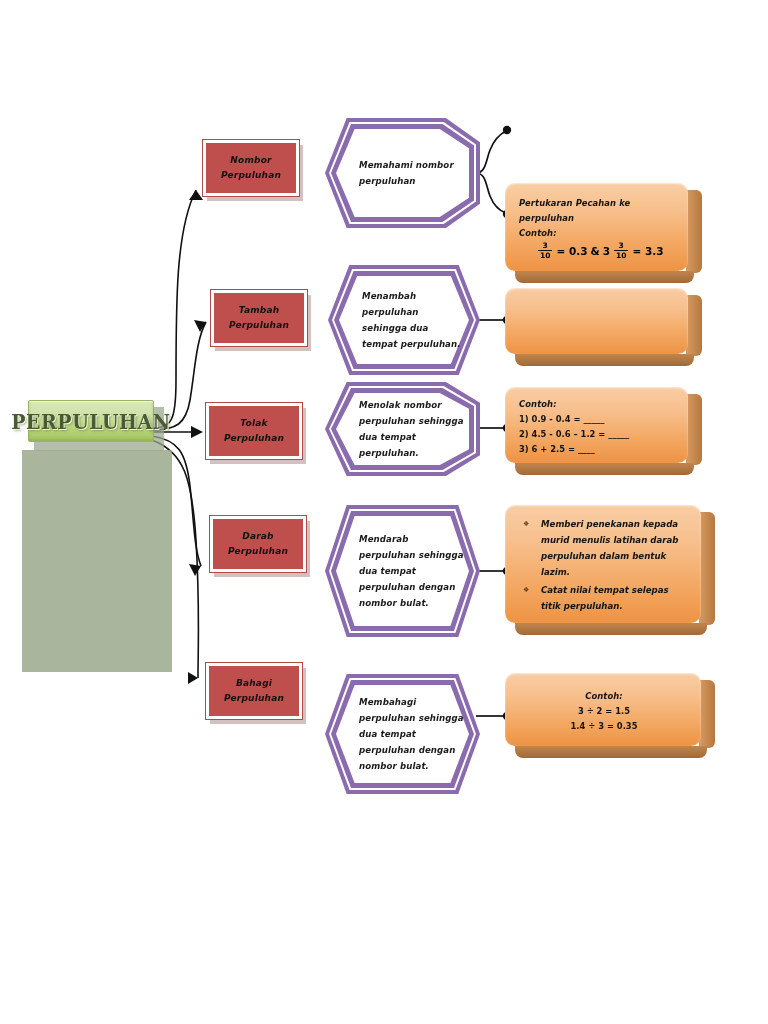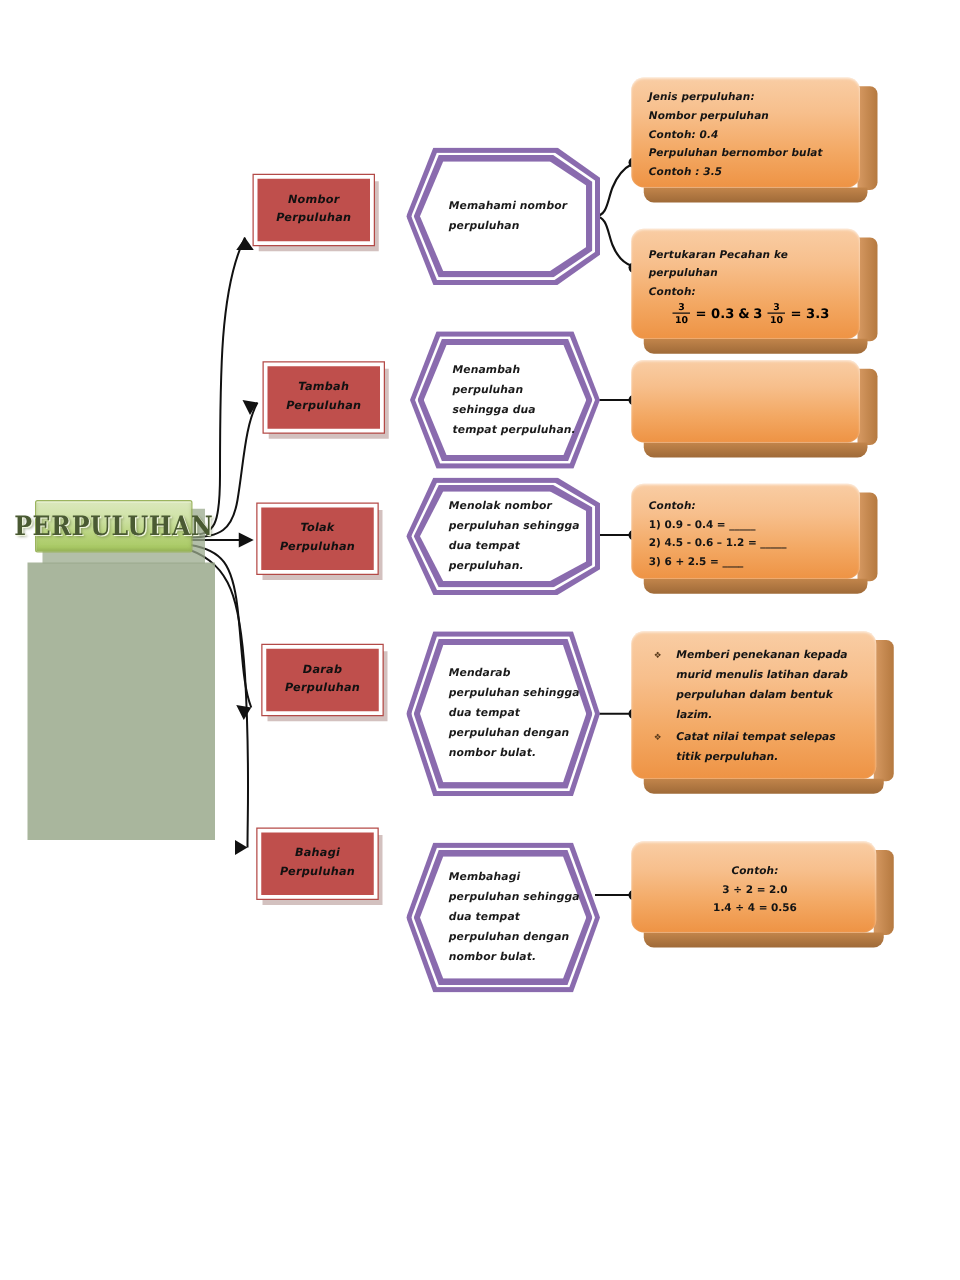--- a/index.html
+++ b/index.html
@@ -289,32 +289,20 @@
   <div class="hex" style="left:325px;top:655px;width:155px;height:120px;margin-top:19px;">
     <div class="hshape clip-hexfull"></div>
     <div class="hinner clip-hexfull"></div>
     <div class="hinner2 clip-hexfull"></div>
     <div class="hcore clip-hexfull"></div>
     <div class="htext">
       <p>Membahagi perpuluhan sehingga dua tempat perpuluhan dengan nombor bulat.</p>
     </div>
   </div>
 
-  <div class="obox" style="left:505px;top:62px;width:197px;height:100px;">
-    <div class="oside"></div>
-    <div class="obot"></div>
-    <div class="ofront"></div>
-    <div class="obody">
-      <p>Jenis perpuluhan:</p>
-      <p>Nombor perpuluhan</p>
-      <p>Contoh: 0.4</p>
-      <p>Perpuluhan bernombor bulat</p>
-      <p>Contoh : 3.5</p>
-    </div>
-  </div>
 
   <div class="obox" style="left:505px;top:183px;width:197px;height:100px;">
     <div class="oside"></div>
     <div class="obot"></div>
     <div class="ofront"></div>
     <div class="obody">
       <p>Pertukaran Pecahan  ke</p>
       <p>perpuluhan</p>
       <p>Contoh:</p>
       <div class="eqline">
@@ -363,18 +351,18 @@
       </ul>
     </div>
   </div>
 
   <div class="obox" style="left:505px;top:673px;width:210px;height:85px;">
     <div class="oside"></div>
     <div class="obot"></div>
     <div class="ofront"></div>
     <div class="obody">
       <p class="ctr">Contoh:</p>
-      <p class="ctr bold">3 ÷ 2 = 2.0</p>
-      <p class="ctr bold">1.4 ÷ 4 = 0.56</p>
+      <p class="ctr bold">3 ÷ 2 = 1.5</p>
+      <p class="ctr bold">1.4 ÷ 3 = 0.35</p>
     </div>
   </div>
 
 </div>
 
 </body></html>

